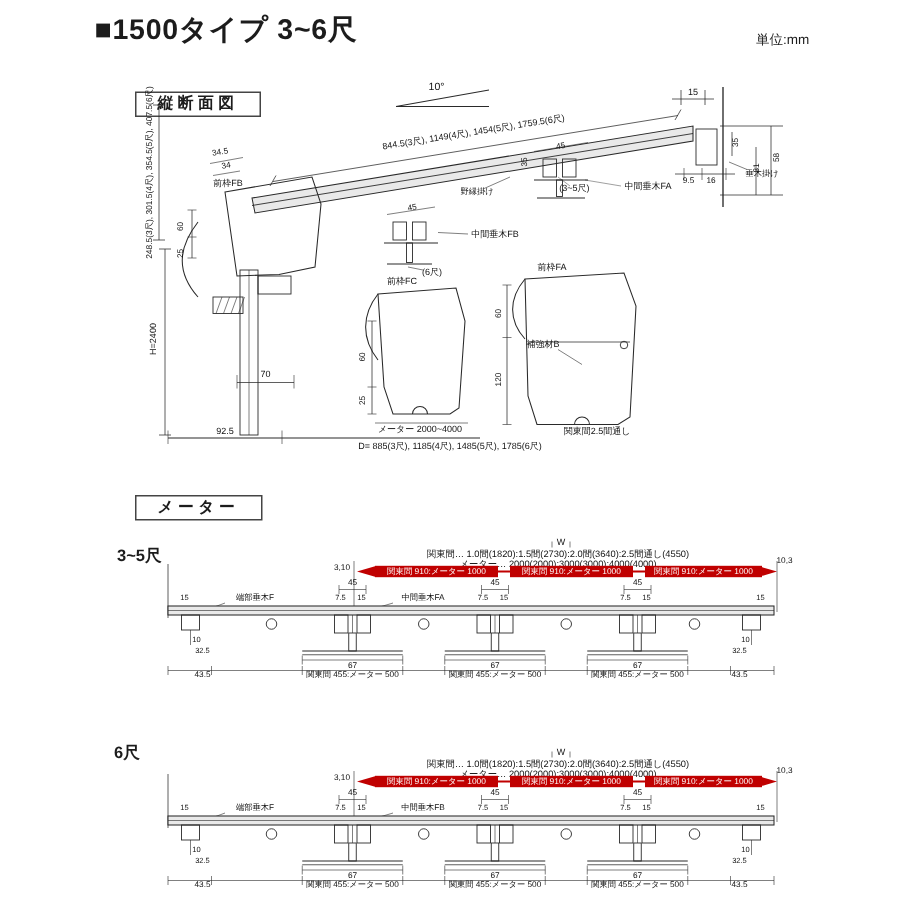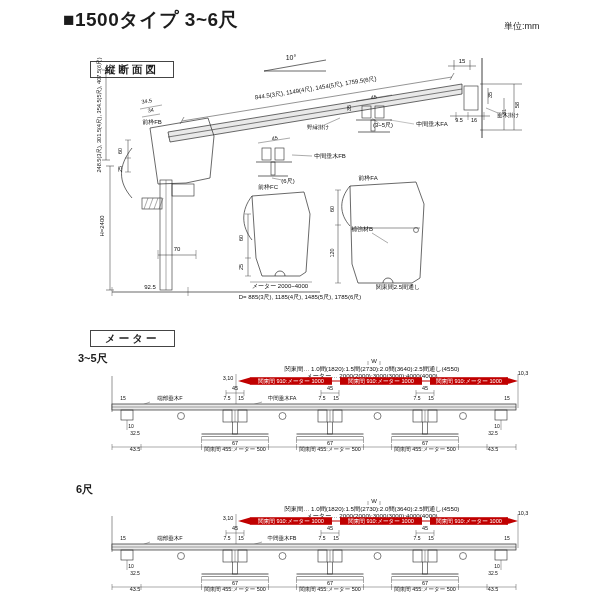--- a/index.html
+++ b/index.html
@@ -9,21 +9,21 @@
   }
   .abs{position:absolute;}
   .title{left:63px;top:7px;font-size:19px;font-weight:bold;letter-spacing:.5px;}
   .unit{left:504px;top:20px;font-size:9px;}
   .secbox{
     border:1px solid #444;background:#fff;padding:1px 14px;
     font-size:10.5px;font-weight:bold;letter-spacing:3px;line-height:13px;
   }
   .vbox{left:90px;top:61px;}
   .hbox{left:90px;top:330px;}
-  .subhead{font-size:11px;font-weight:bold;}
+  .subhead{font-size:11px;font-weight:bold;margin-top:12px;}
   .sub1{left:78px;top:351px;}
   .sub2{left:76px;top:482px;}
   svg text{font-family:"Liberation Sans",sans-serif;}
 </style>
 </head>
 <body>
 
 <div class="abs title">■1500タイプ 3~6尺</div>
 <div class="abs unit">単位:mm</div>
 <div class="abs secbox vbox">縦断面図</div>

